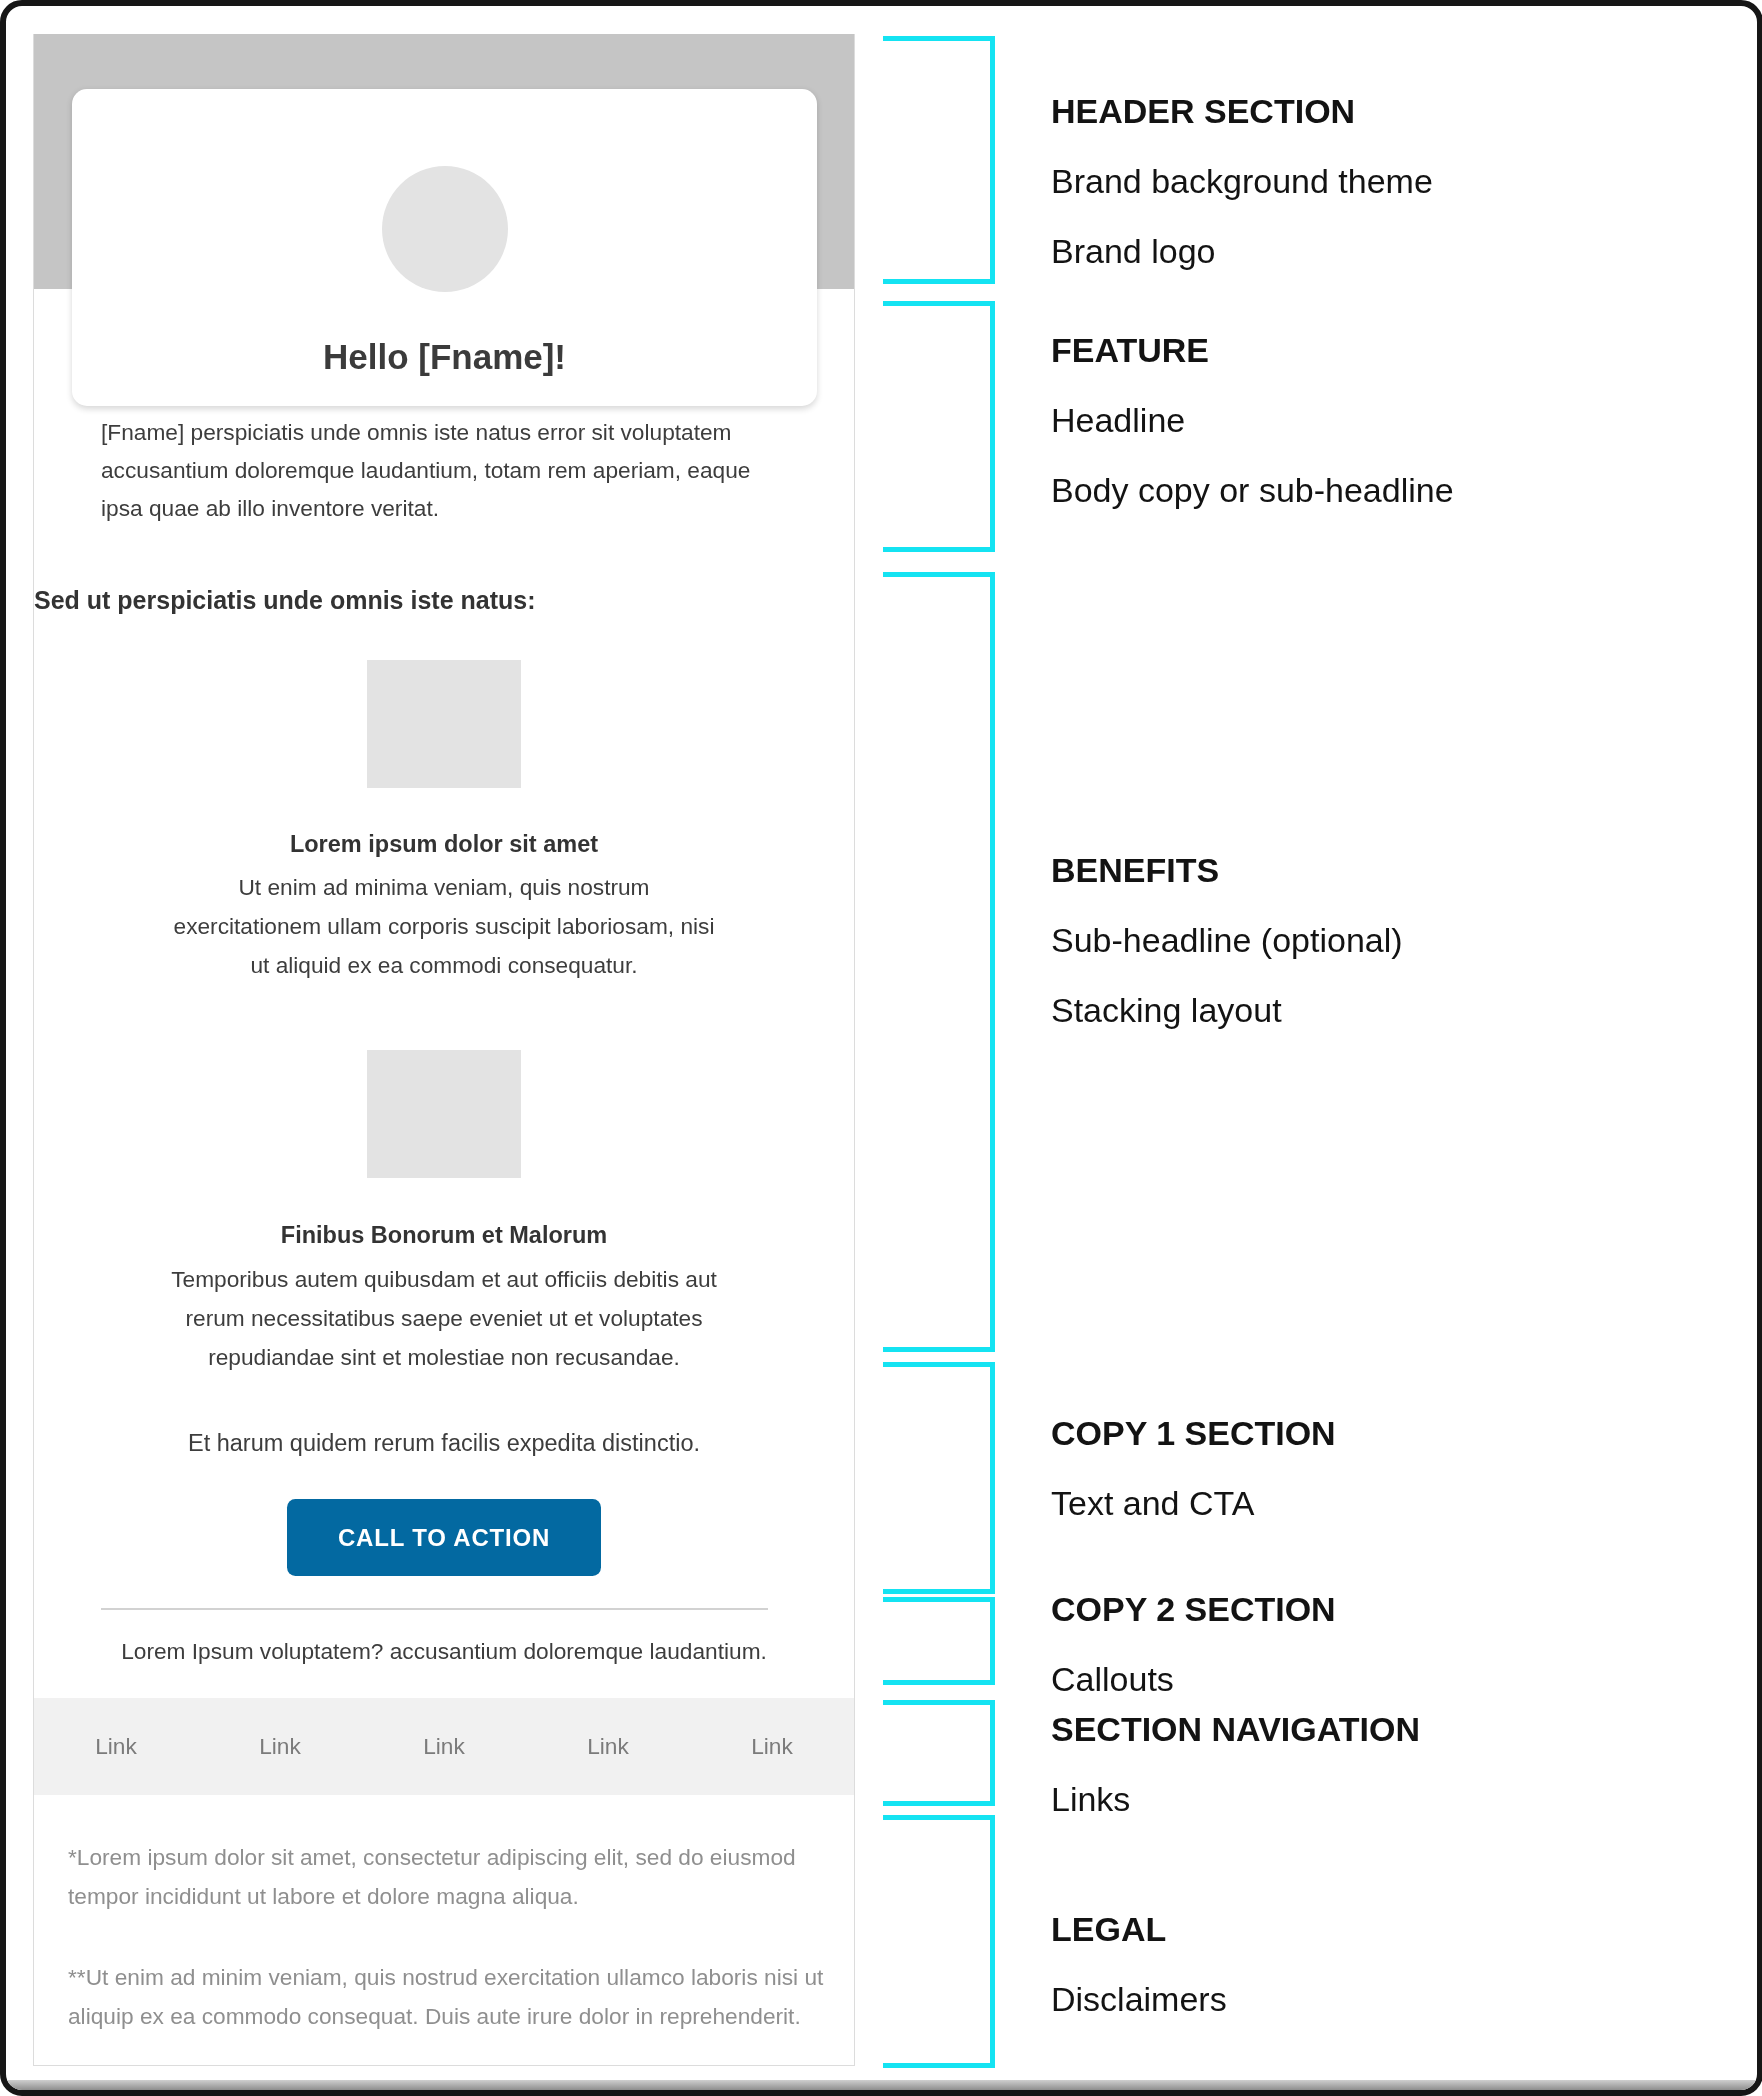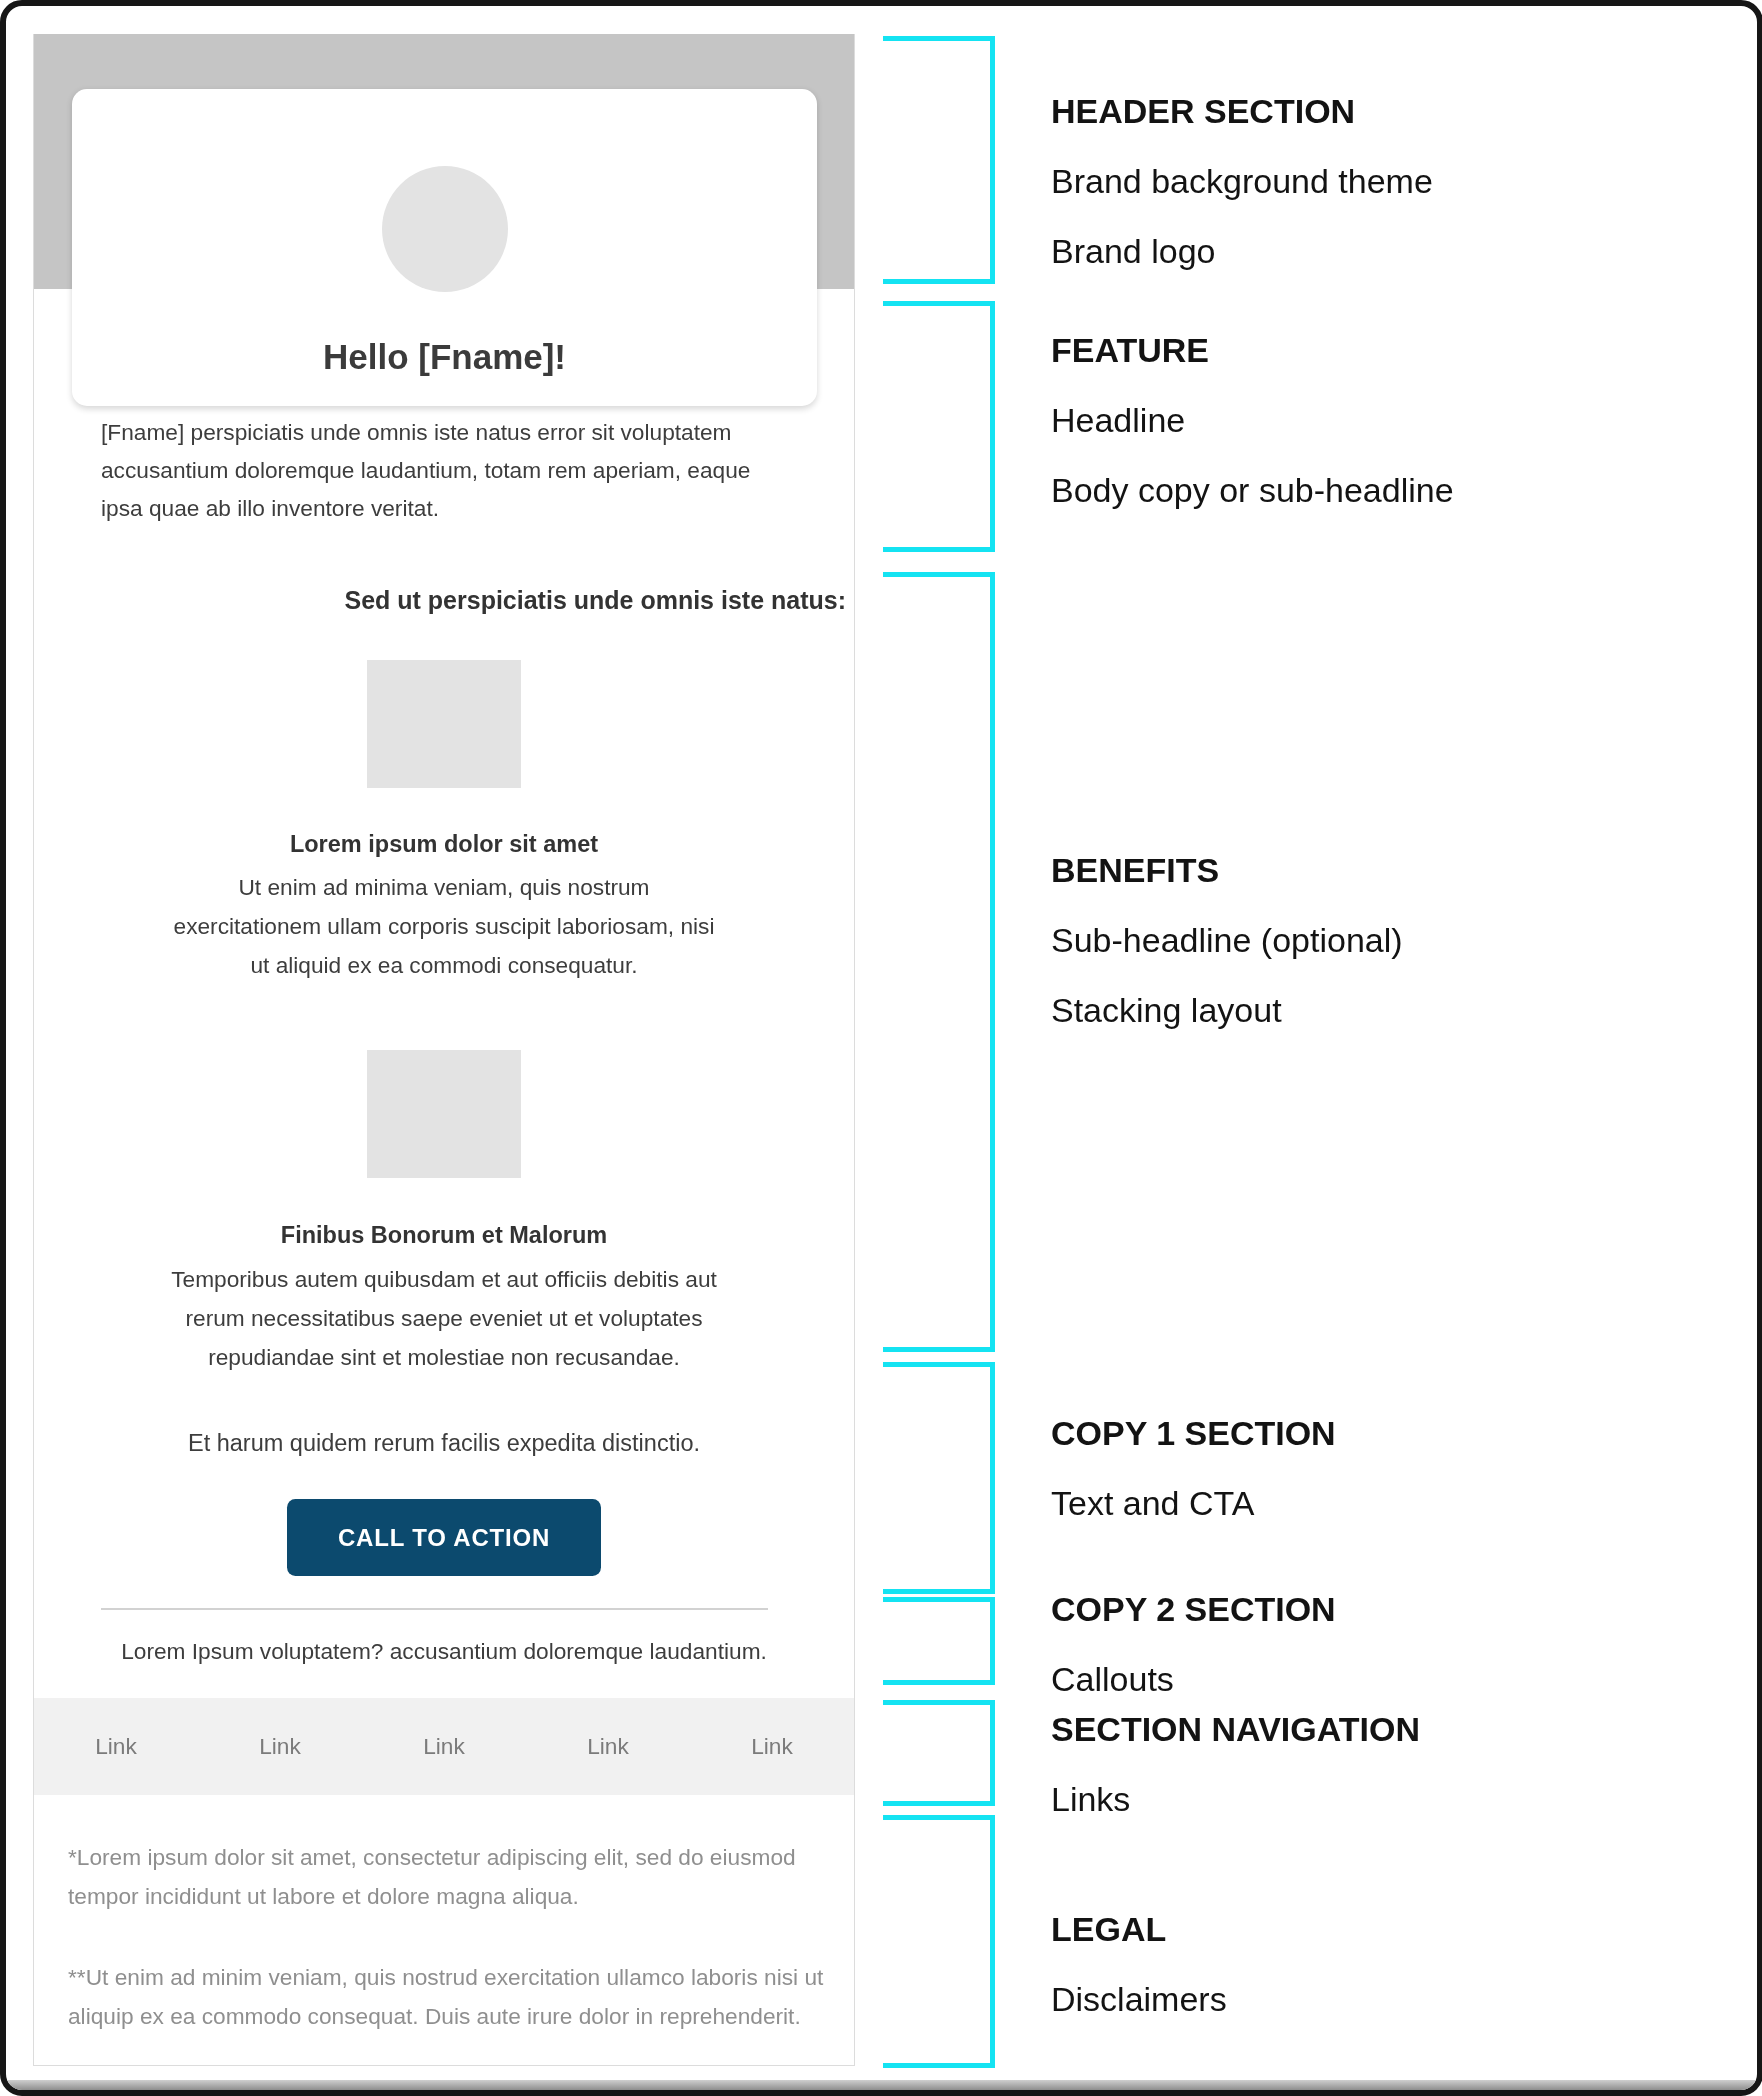--- a/index.html
+++ b/index.html
@@ -45,22 +45,22 @@
     position:absolute;left:0;right:0;top:248px;
     text-align:center;
     font-size:35px;font-weight:bold;color:#3b3b3b;
   }
   .intro{
     position:absolute;left:67px;top:379px;
     font-size:22.7px;line-height:38px;color:#3d3d3d;
     white-space:pre-line;
   }
   .benefits-heading{
-    position:absolute;left:0;right:8px;top:552px;
-    text-align:right;
+    position:absolute;left:0;right:14px;top:552px;
+    text-align:left;
     font-size:25px;font-weight:bold;color:#333333;
   }
   .img-placeholder{
     position:absolute;left:50%;transform:translateX(-50%);
     width:154px;height:128px;background:#e3e3e3;
   }
   .sq1{top:626px;}
   .sq2{top:1016px;}
   .benefit-title{
     position:absolute;left:0;right:0;text-align:center;
@@ -75,21 +75,21 @@
   }
   .bb1{top:834px;}
   .bb2{top:1226px;}
   .closing{
     position:absolute;left:0;right:0;top:1396px;text-align:center;
     font-size:23.5px;color:#3d3d3d;
   }
   .cta{
     position:absolute;left:50%;top:1465px;transform:translateX(-50%);
     width:314px;height:77px;
-    background:#0c4a6e;border:none;border-radius:8.4px;
+    background:#0369a1;border:none;border-radius:8.4px;
     color:#ffffff;font-family:inherit;
     font-size:24px;font-weight:bold;letter-spacing:0.8px;
     cursor:pointer;
   }
   .divider{
     position:absolute;left:67px;top:1574px;width:667px;height:1.7px;
     background:#d2d2d2;
   }
   .callout{
     position:absolute;left:0;right:0;top:1604px;text-align:center;

